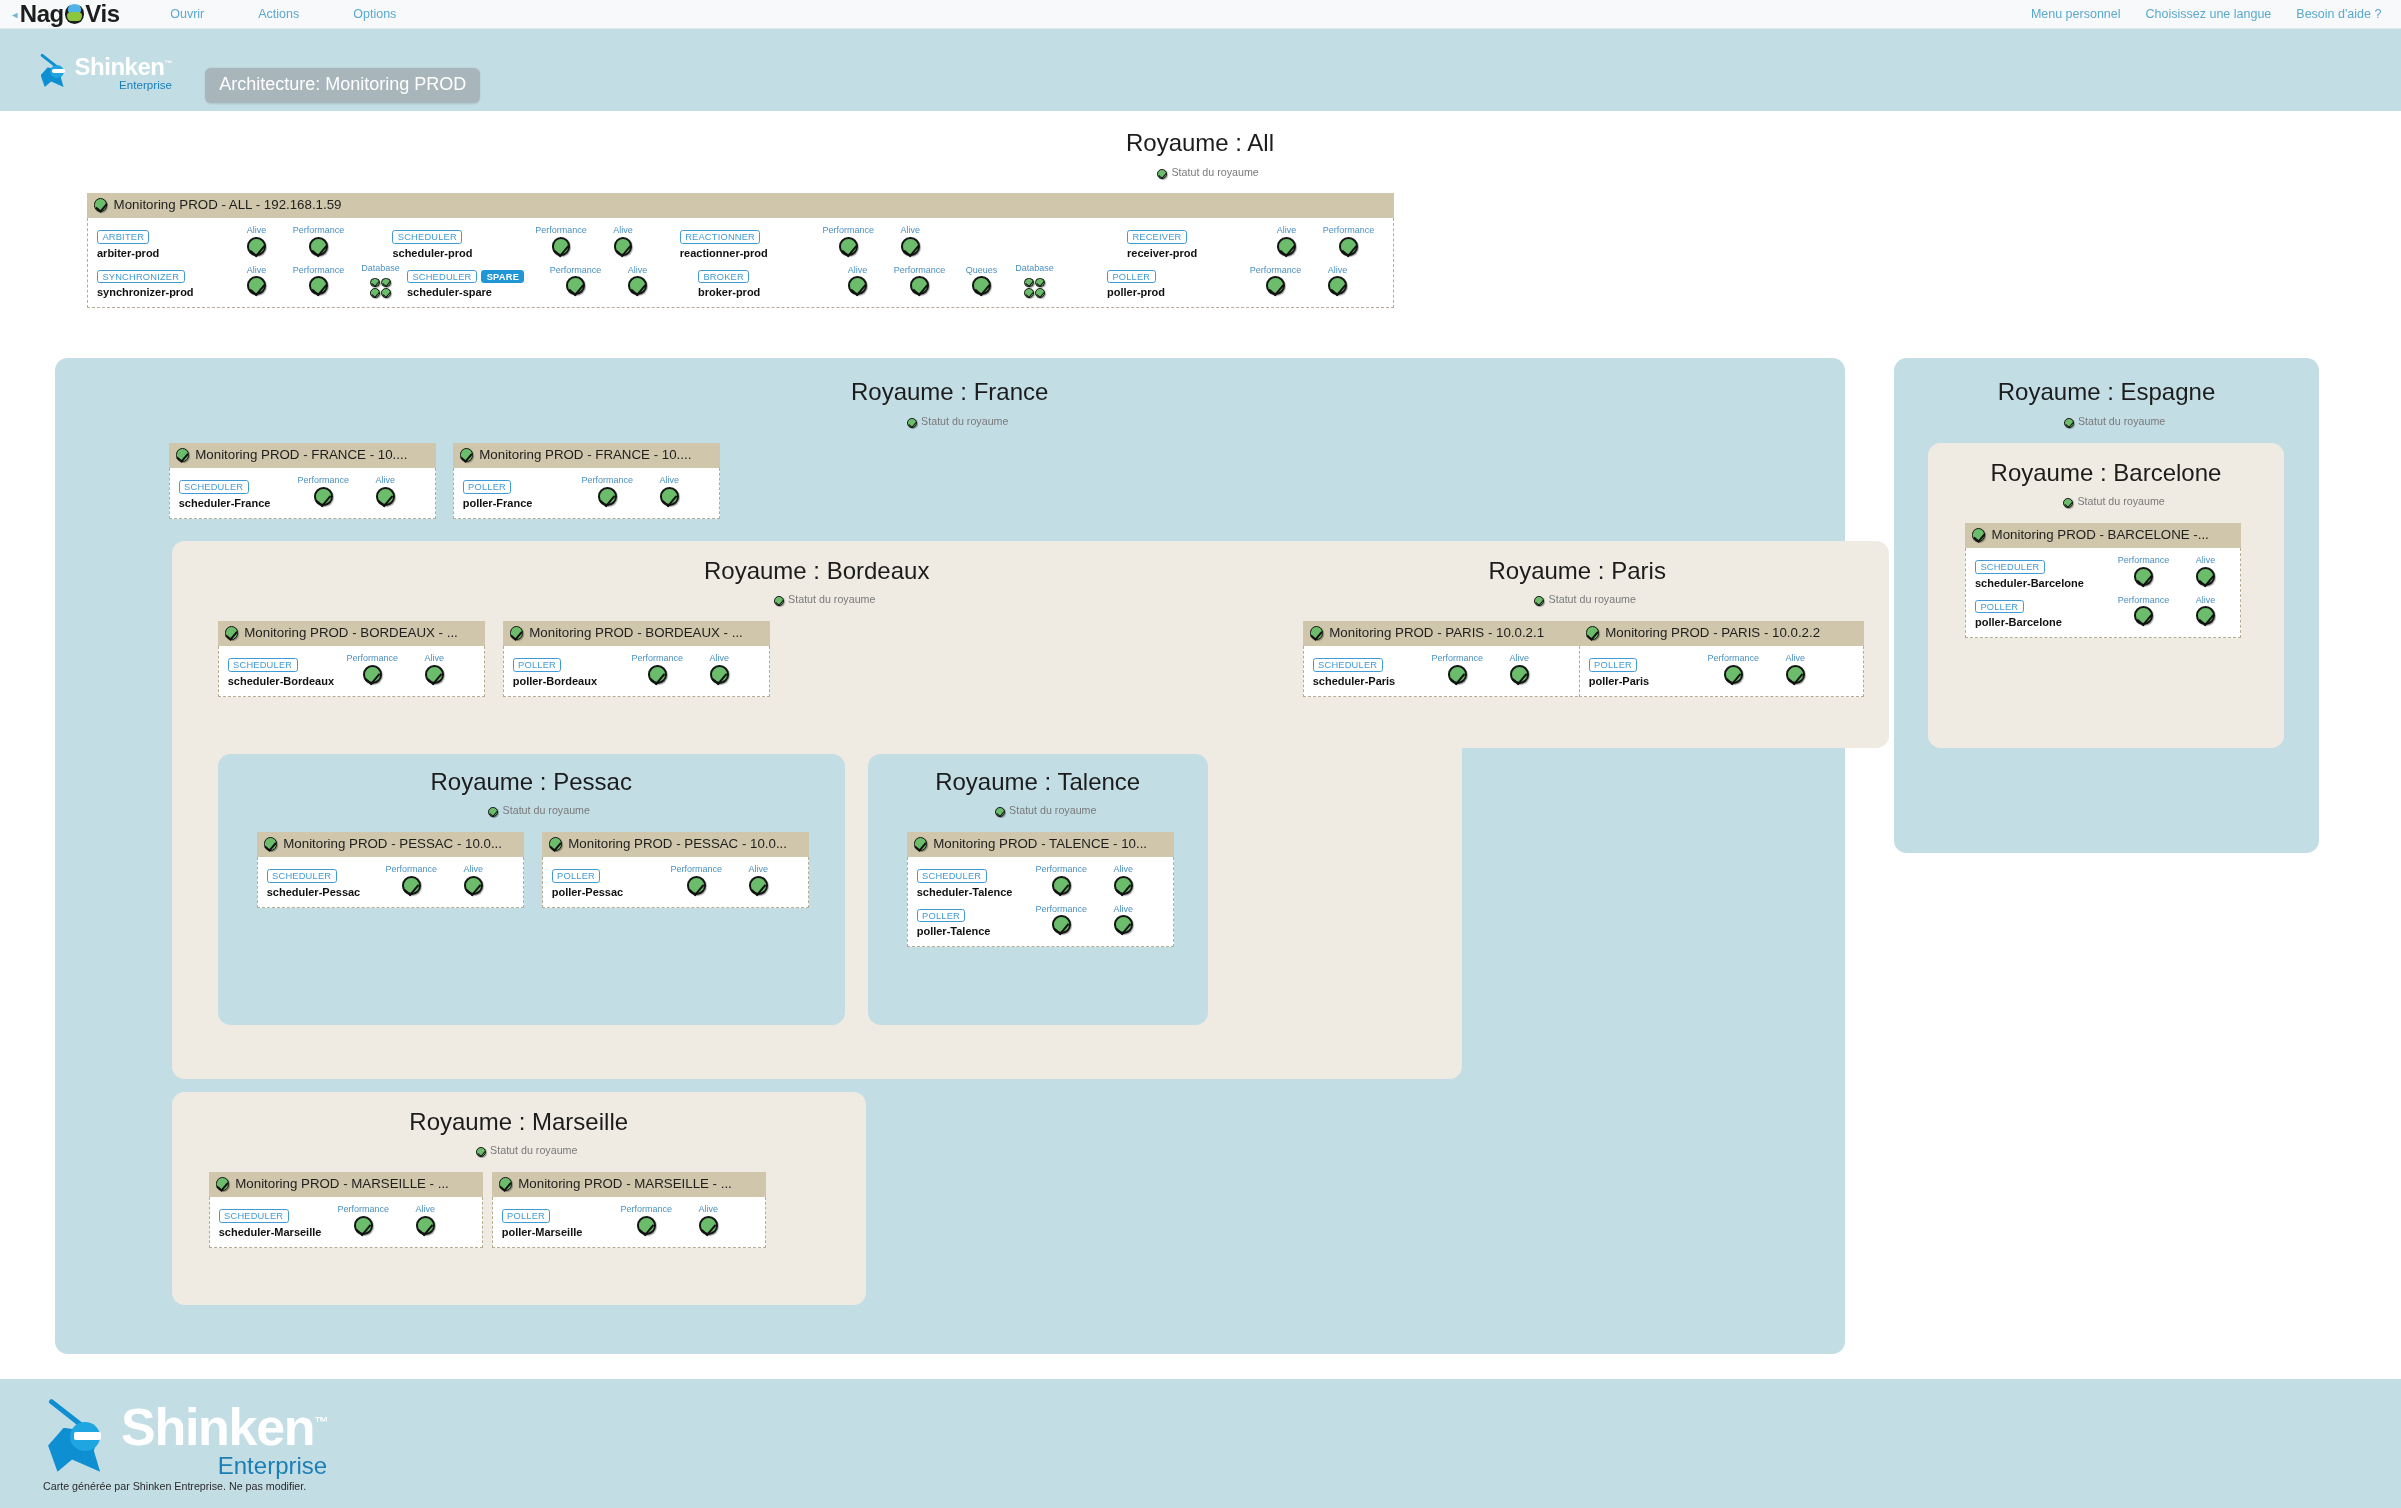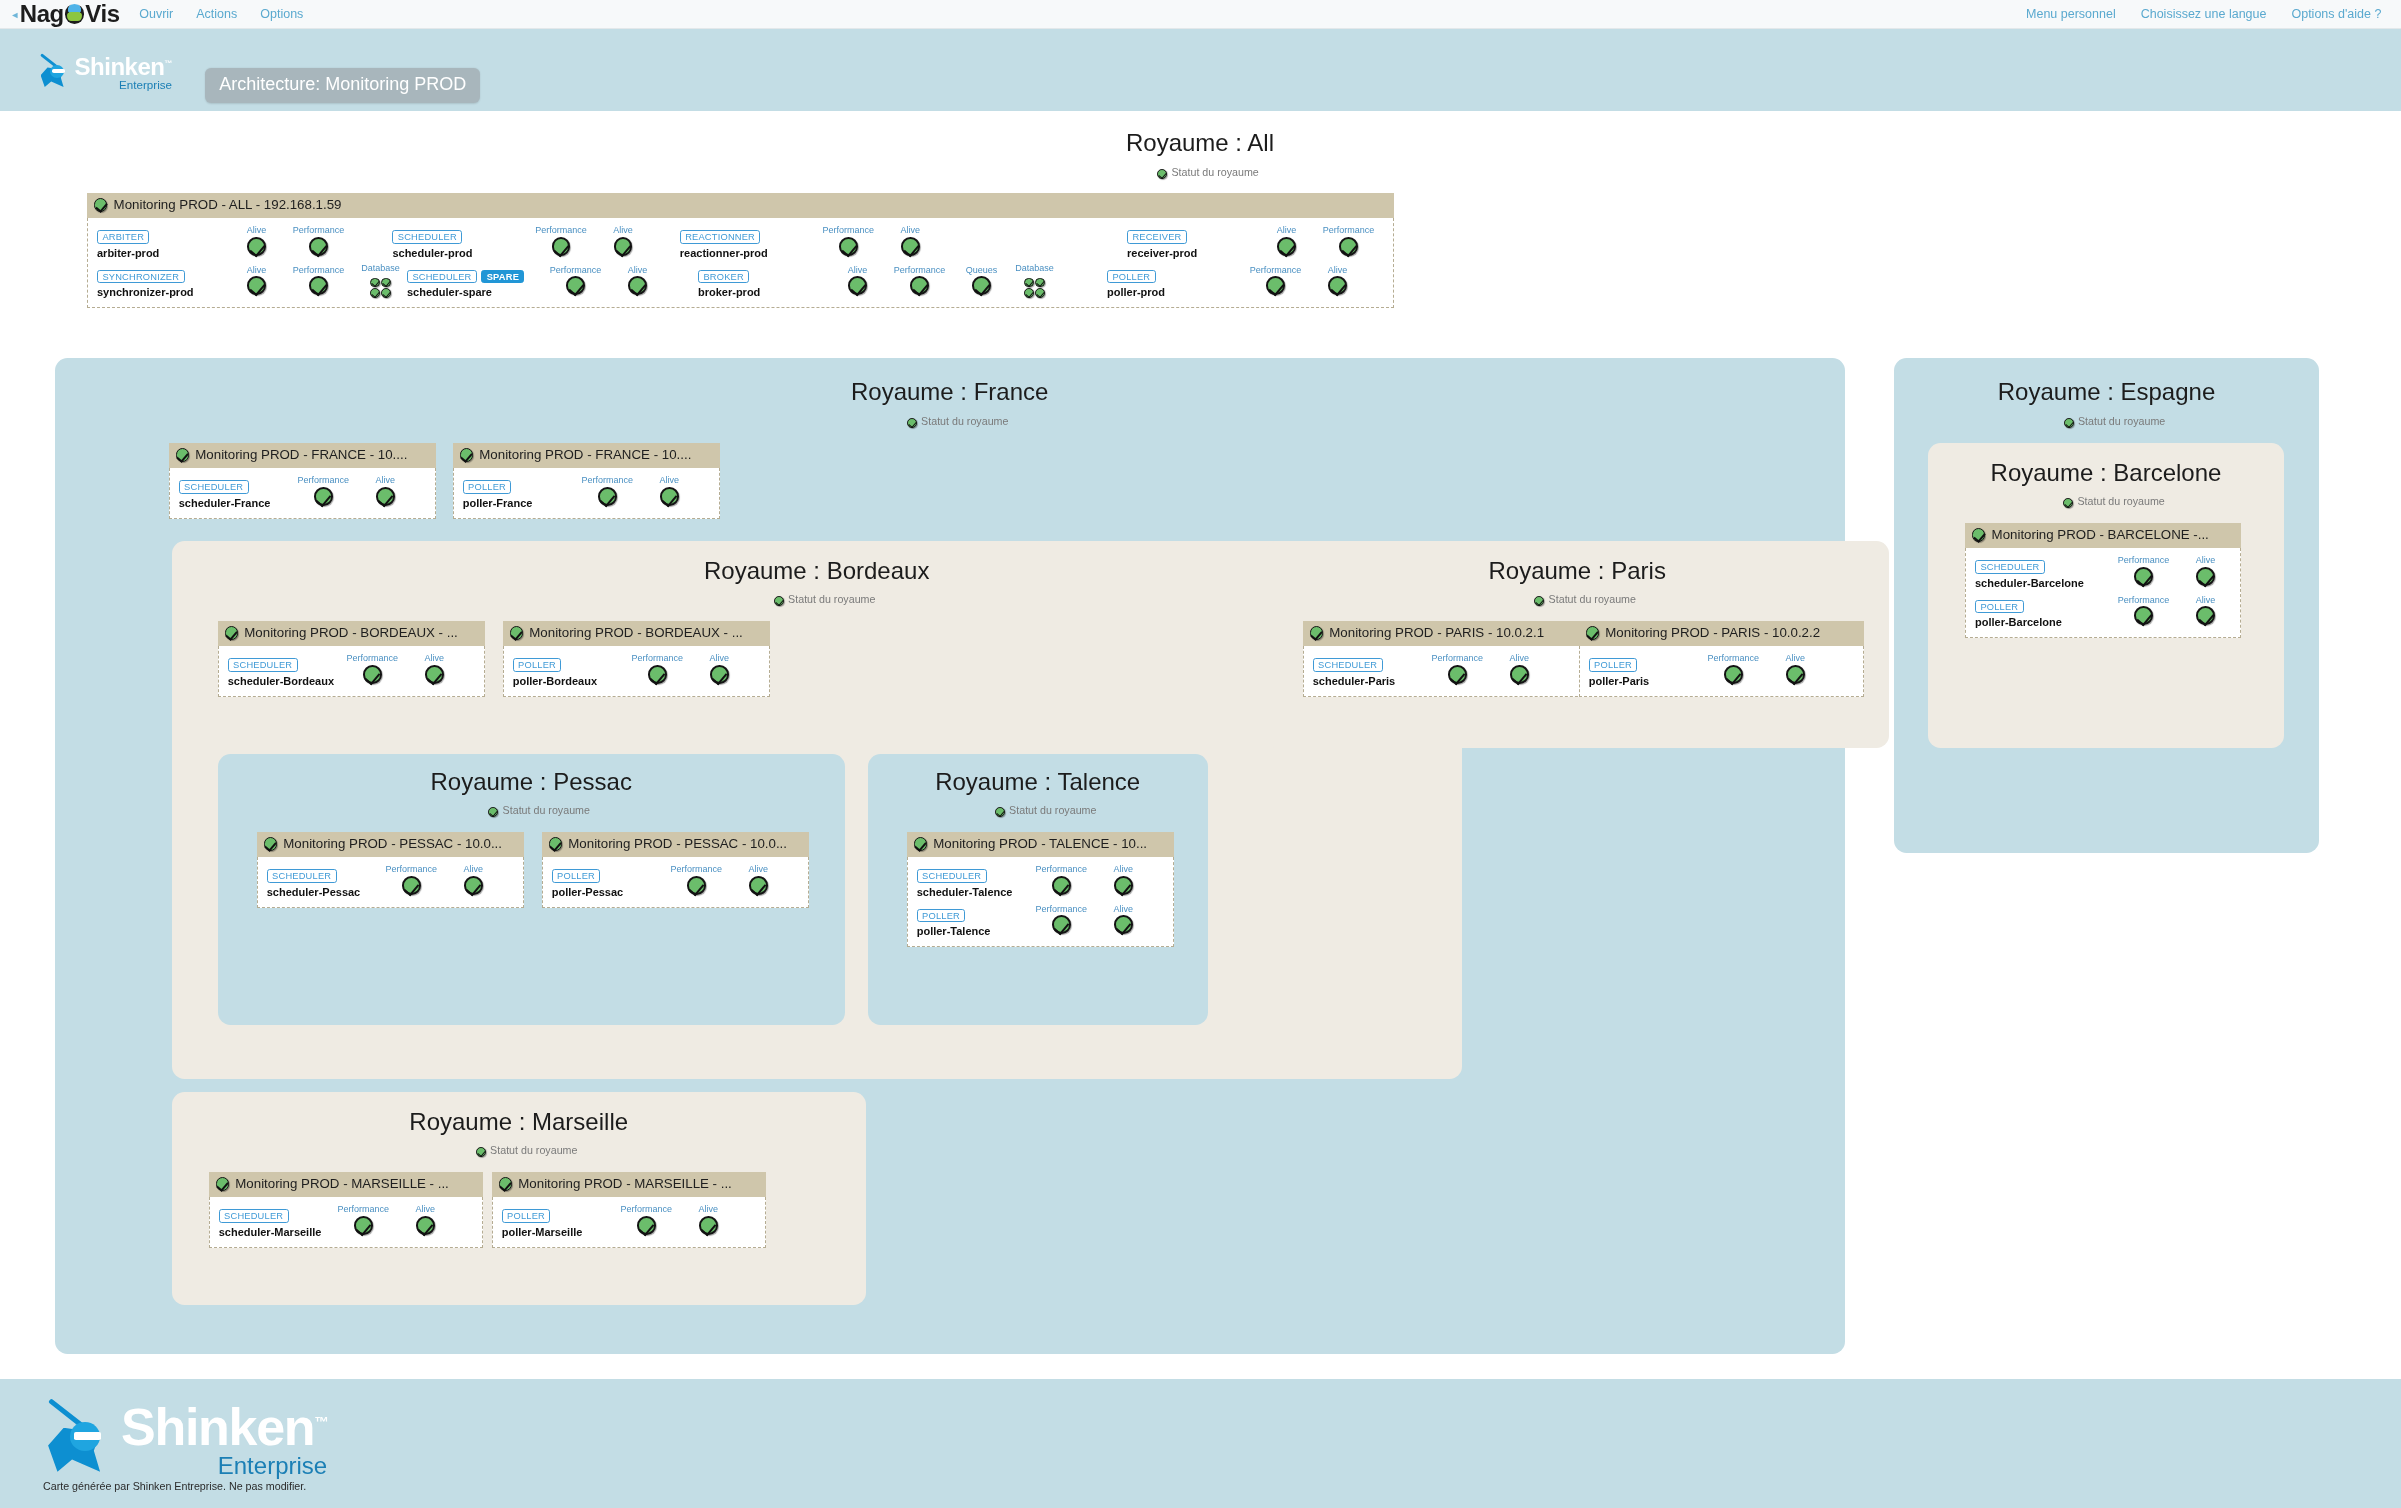--- a/index.html
+++ b/index.html
@@ -27,21 +27,21 @@
   .nagball {
     display:inline-block; width:19.6px; height:19.6px; border-radius:50%;
     background:radial-gradient(circle at 50% 28%, #4fb3e8 0 36%, #1d1d1d 38% 100%);
     position:relative; margin:0 0.9px; vertical-align:middle;
   }
   .nagball::after{
     content:""; position:absolute; left:2.7px; bottom:2.7px; width:14.2px; height:9px;
     border-radius:50%/70% 70% 100% 100%; background:#8cc63f;
   }
   #topbar .mitem {
-    font-size:12.5px; color:#5aa9cf; margin-right:23px; cursor:pointer;
+    font-size:12.5px; color:#5aa9cf; margin-right:23px; cursor:pointer;margin-left:31px;
   }
   #topbar .right { margin-left:auto; display:flex; align-items:center; margin-right:19.6px;}
   #topbar .right .mitem { margin-left:25px; margin-right:0; }
 
   
   #headerband {
     position:absolute; left:0; top:29px; width:2401px; height:82px;
     background:#c3dde5;
   }
   #shinken-top {
@@ -177,21 +177,21 @@
     <span>Nag</span>
       <span class="nagball"></span>
       <span>Vis</span>
   </div>
   <span class="mitem">Ouvrir</span>
   <span class="mitem">Actions</span>
   <span class="mitem">Options</span>
   <div class="right">
     <span class="mitem">Menu personnel</span>
     <span class="mitem">Choisissez une langue</span>
-    <span class="mitem">Options d'aide ?</span>
+    <span class="mitem">Besoin d'aide ?</span>
   </div>
 </div>
 
 <div id="headerband"></div>
 
 <div id="shinken-top">
   <div class="ninja">
     <div class="blade"></div>
       <div class="body"></div>
       <div class="head"></div>

